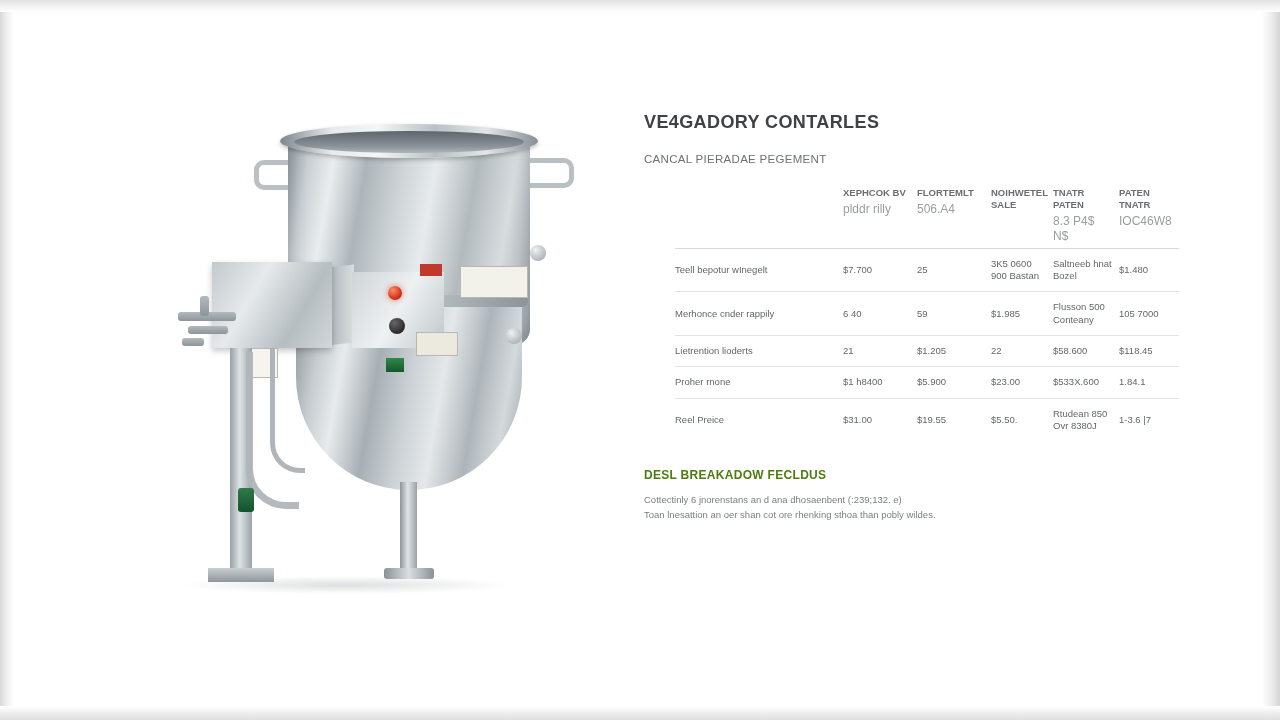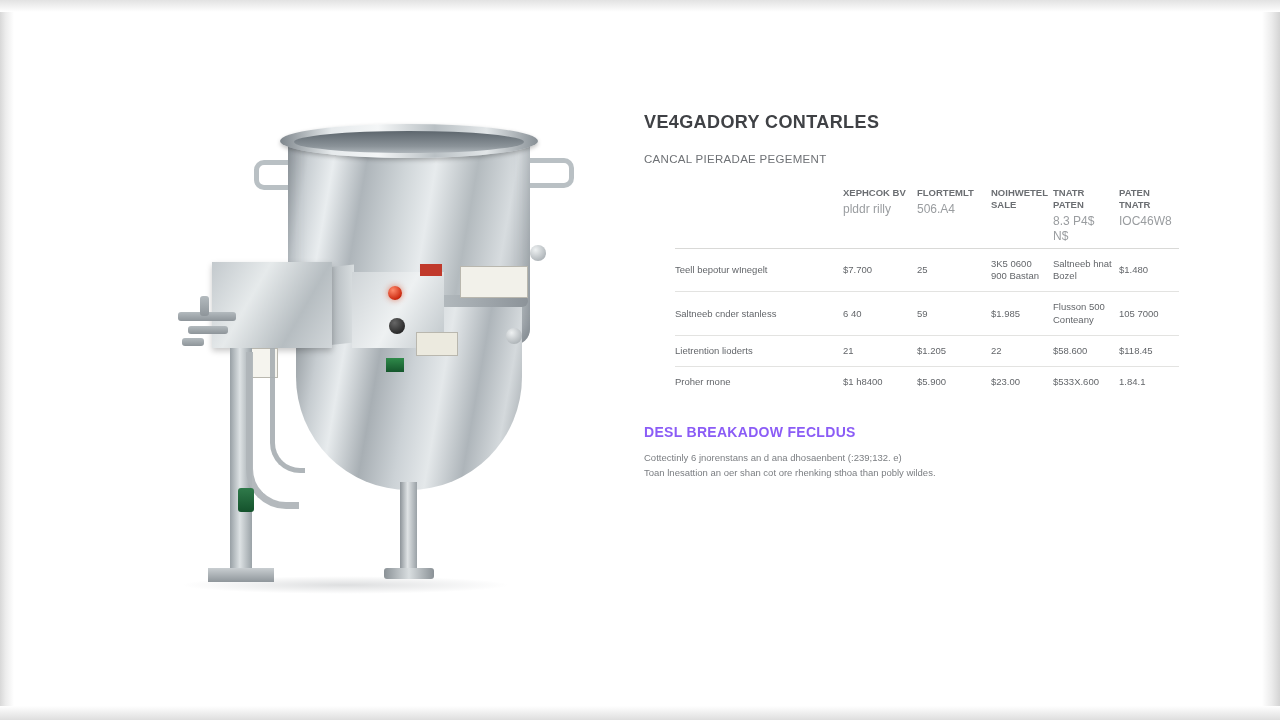--- a/index.html
+++ b/index.html
@@ -325,23 +325,23 @@
   td.rowlabel { color: #4f5256; }
   td.amt { color: #5a5d61; }
   .col-a { width: 168px; }
   .col-b { width: 74px; }
   .col-c { width: 74px; }
   .col-d { width: 62px; }
   .col-e { width: 66px; }
   .col-f { width: 60px; }
 
   .doc-foot-title {
-    font-size: 14px;
+    font-size: 12px;
     font-weight: bold;
-    color: #8b5cf6;
+    color: #4d7c0f;
     margin: 26px 0 10px 0;
     letter-spacing: 0.3px;
     filter: blur(0.3px);
   }
   .doc-foot-line {
     font-size: 9.5px;
     color: #7b7e82;
     line-height: 1.6;
     filter: blur(0.35px);
   }
@@ -441,21 +441,21 @@
       <tbody>
         <tr>
           <td class="rowlabel">Teell bepotur wInegelt</td>
           <td class="amt">$7.700</td>
           <td class="amt">25</td>
           <td class="amt">3K5 0600 900 Bastan</td>
           <td class="amt">Saltneeb hnat Bozel</td>
           <td class="amt">$1.480</td>
         </tr>
         <tr>
-          <td class="rowlabel">Saltneeb cnder stanless</td>
+          <td class="rowlabel">Merhonce cnder rappily</td>
           <td class="amt">6 40</td>
           <td class="amt">59</td>
           <td class="amt">$1.985</td>
           <td class="amt">Flusson 500 Conteany</td>
           <td class="amt">105 7000</td>
         </tr>
         <tr>
           <td class="rowlabel">Lietrention lioderts</td>
           <td class="amt">21</td>
           <td class="amt">$1.205</td>
@@ -464,20 +464,28 @@
           <td class="amt">$118.45</td>
         </tr>
         <tr>
           <td class="rowlabel">Proher rnone</td>
           <td class="amt">$1 h8400</td>
           <td class="amt">$5.900</td>
           <td class="amt">$23.00</td>
           <td class="amt">$533X.600</td>
           <td class="amt">1.84.1</td>
         </tr>
+        <tr>
+          <td class="rowlabel">Reel Preice</td>
+          <td class="amt">$31.00</td>
+          <td class="amt">$19.55</td>
+          <td class="amt">$5.50.</td>
+          <td class="amt">Rtudean 850 Ovr 8380J</td>
+          <td class="amt">1-3.6 |7</td>
+        </tr>
       </tbody>
     </table>
 
     <h2 class="doc-foot-title">DESL BREAKADOW FECLDUS</h2>
     <div class="doc-foot-line">Cottectinly 6 jnorenstans an d ana dhosaenbent (:239;132. e)</div>
     <div class="doc-foot-line">Toan lnesattion an oer shan cot ore rhenking sthoa than pobly wildes.</div>
 
   </div>
 </div>
 

